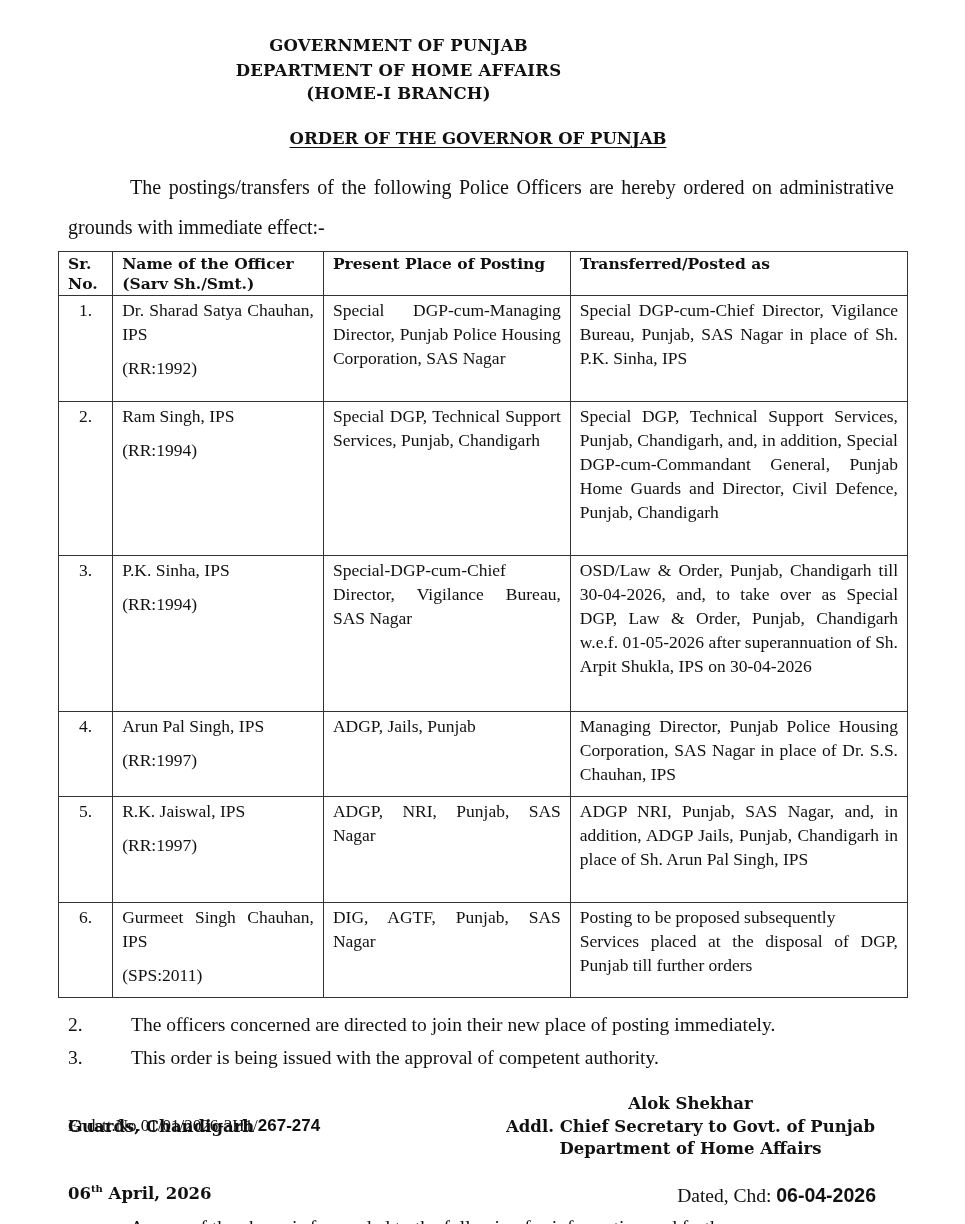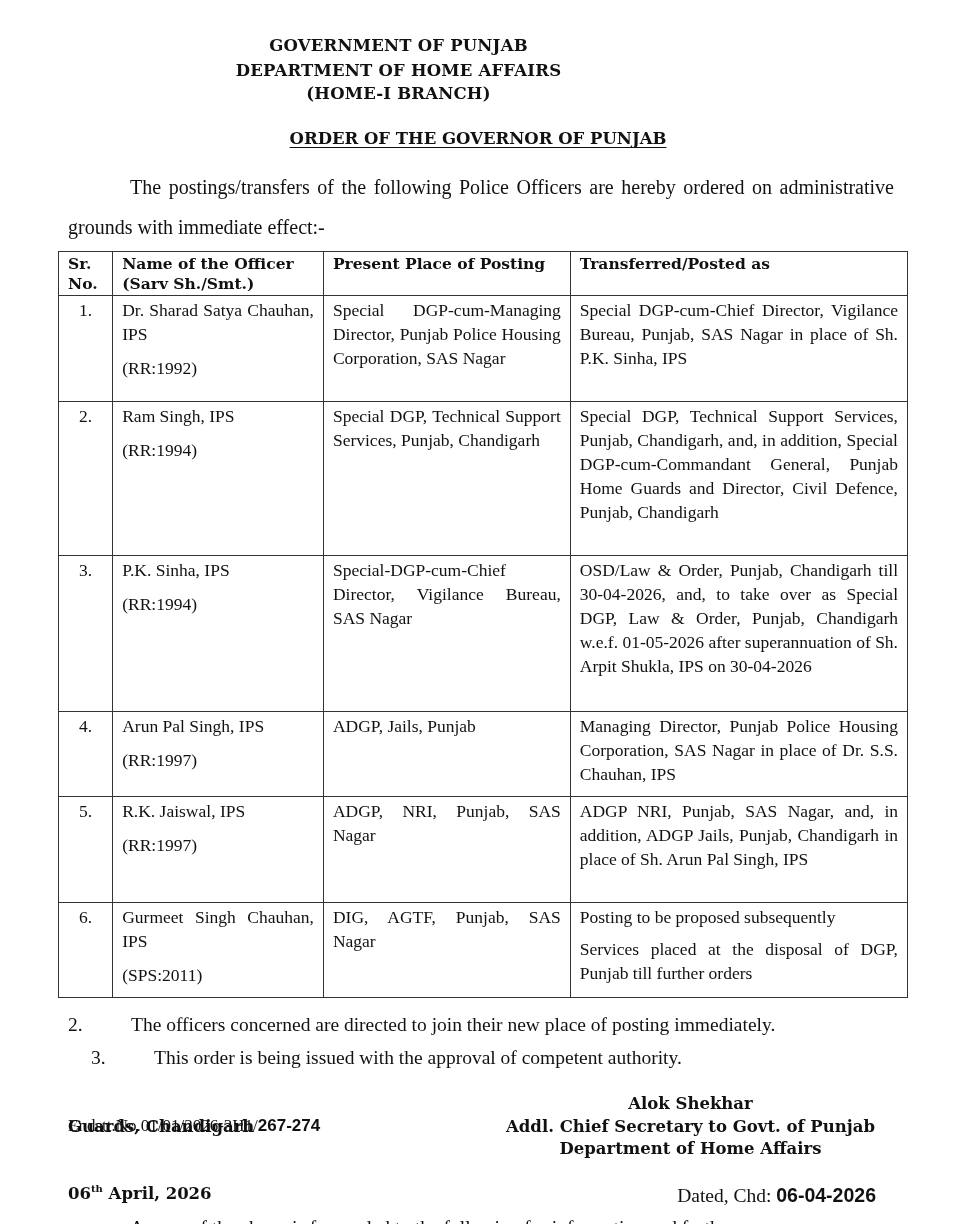--- a/index.html
+++ b/index.html
@@ -17,24 +17,24 @@
   .intro .indent { display: inline-block; width: 62px; }
   table.orders { position: absolute; top: 251px; left: 58px; width: 850px; border-collapse: collapse;
     font-family: "Liberation Serif", serif; font-size: 17.5px; line-height: 24px; }
   table.orders th, table.orders td { border: 1.3px solid #333; vertical-align: top; padding: 2px 9px 10px 9px; }
   table.orders th { font-family: "DejaVu Serif", serif; font-weight: bold; font-size: 15.5px;
     line-height: 20px; text-align: left; padding: 2px 9px 1px 9px; }
   col.c1 { width: 54px; } col.c2 { width: 210px; } col.c3 { width: 246px; } col.c4 { width: 336px; }
   td.sr { text-align: center; padding-left: 2px; padding-right: 4px; }
   td.j { text-align: justify; }
   .batch { margin-top: 10px; }
-  .subline { margin-top: 8px; }
+  .subline { }
   .para { position: absolute; left: 68px; font-family: "Liberation Serif", serif; font-size: 19.5px; }
   .para .num { display: inline-block; width: 63px; }
-  .p2 { top: 1014px; } .p3 { top: 1047px; margin-left: 23px; }
+  .p2 { top: 1014px; } .p3 { top: 1047px; }
   .sig { position: absolute; font-family: "DejaVu Serif", serif; font-weight: bold; font-size: 16.5px; }
   .sig-name { top: 1094px; left: 487px; width: 407px; text-align: center; }
   .sig-desig { top: 1117px; left: 487px; width: 407px; text-align: center; }
   .sig-dept { top: 1139px; left: 487px; width: 407px; text-align: center; }
   .dated-place { top: 1117px; left: 68px; }
   .dated-date { top: 1139px; left: 68px; margin-top: 44px; }
   .dated-date sup { font-size: 10px; }
   .endst { position: absolute; top: 1116px; left: 68px; font-family: "Liberation Serif", serif; font-size: 17px; }
   .endst b, .chd b { font-family: "Liberation Sans", sans-serif; }
   .chd { position: absolute; top: 1184px; right: 89px; font-family: "Liberation Serif", serif; font-size: 19.5px; }

